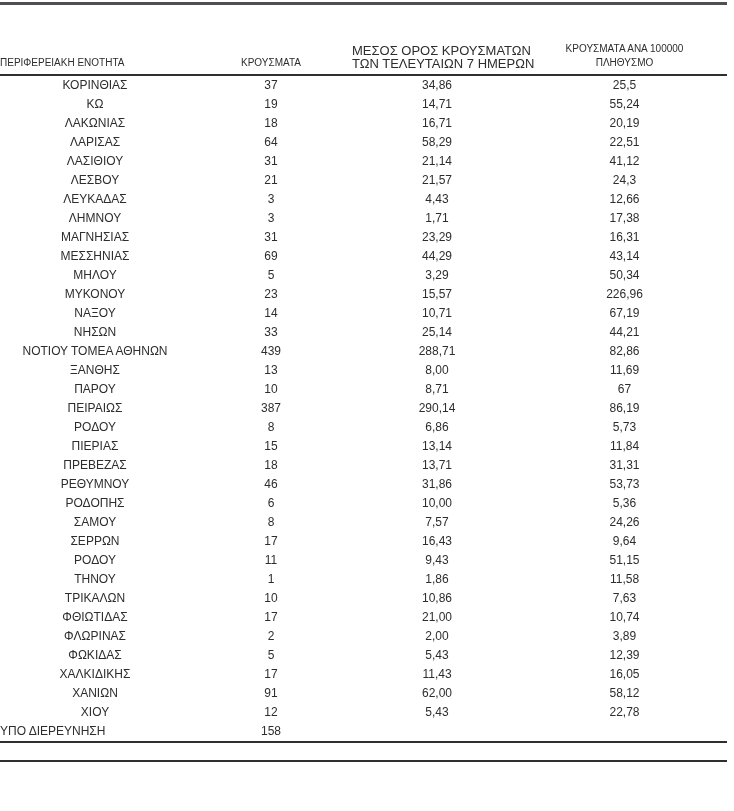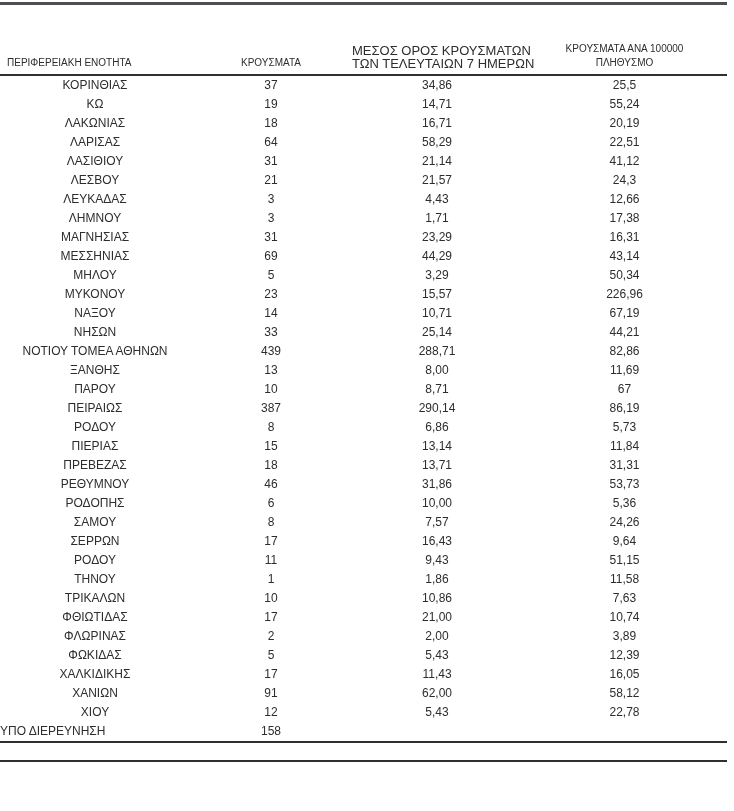--- a/index.html
+++ b/index.html
@@ -50,21 +50,20 @@
     padding-bottom:4px;
     font-weight:normal;
     font-size:10px;
     line-height:14px;
     text-align:center;
     border-bottom:2px solid var(--rule);
     white-space:nowrap;
   }
   thead th.th-region{
     text-align:left;
-    padding-left:7px;
   }
   thead th.th-avg{
     font-size:13px;
     line-height:13px;
   }
   tbody td{
     height:19px;
     font-size:12px;
     line-height:19px;
     text-align:center;

